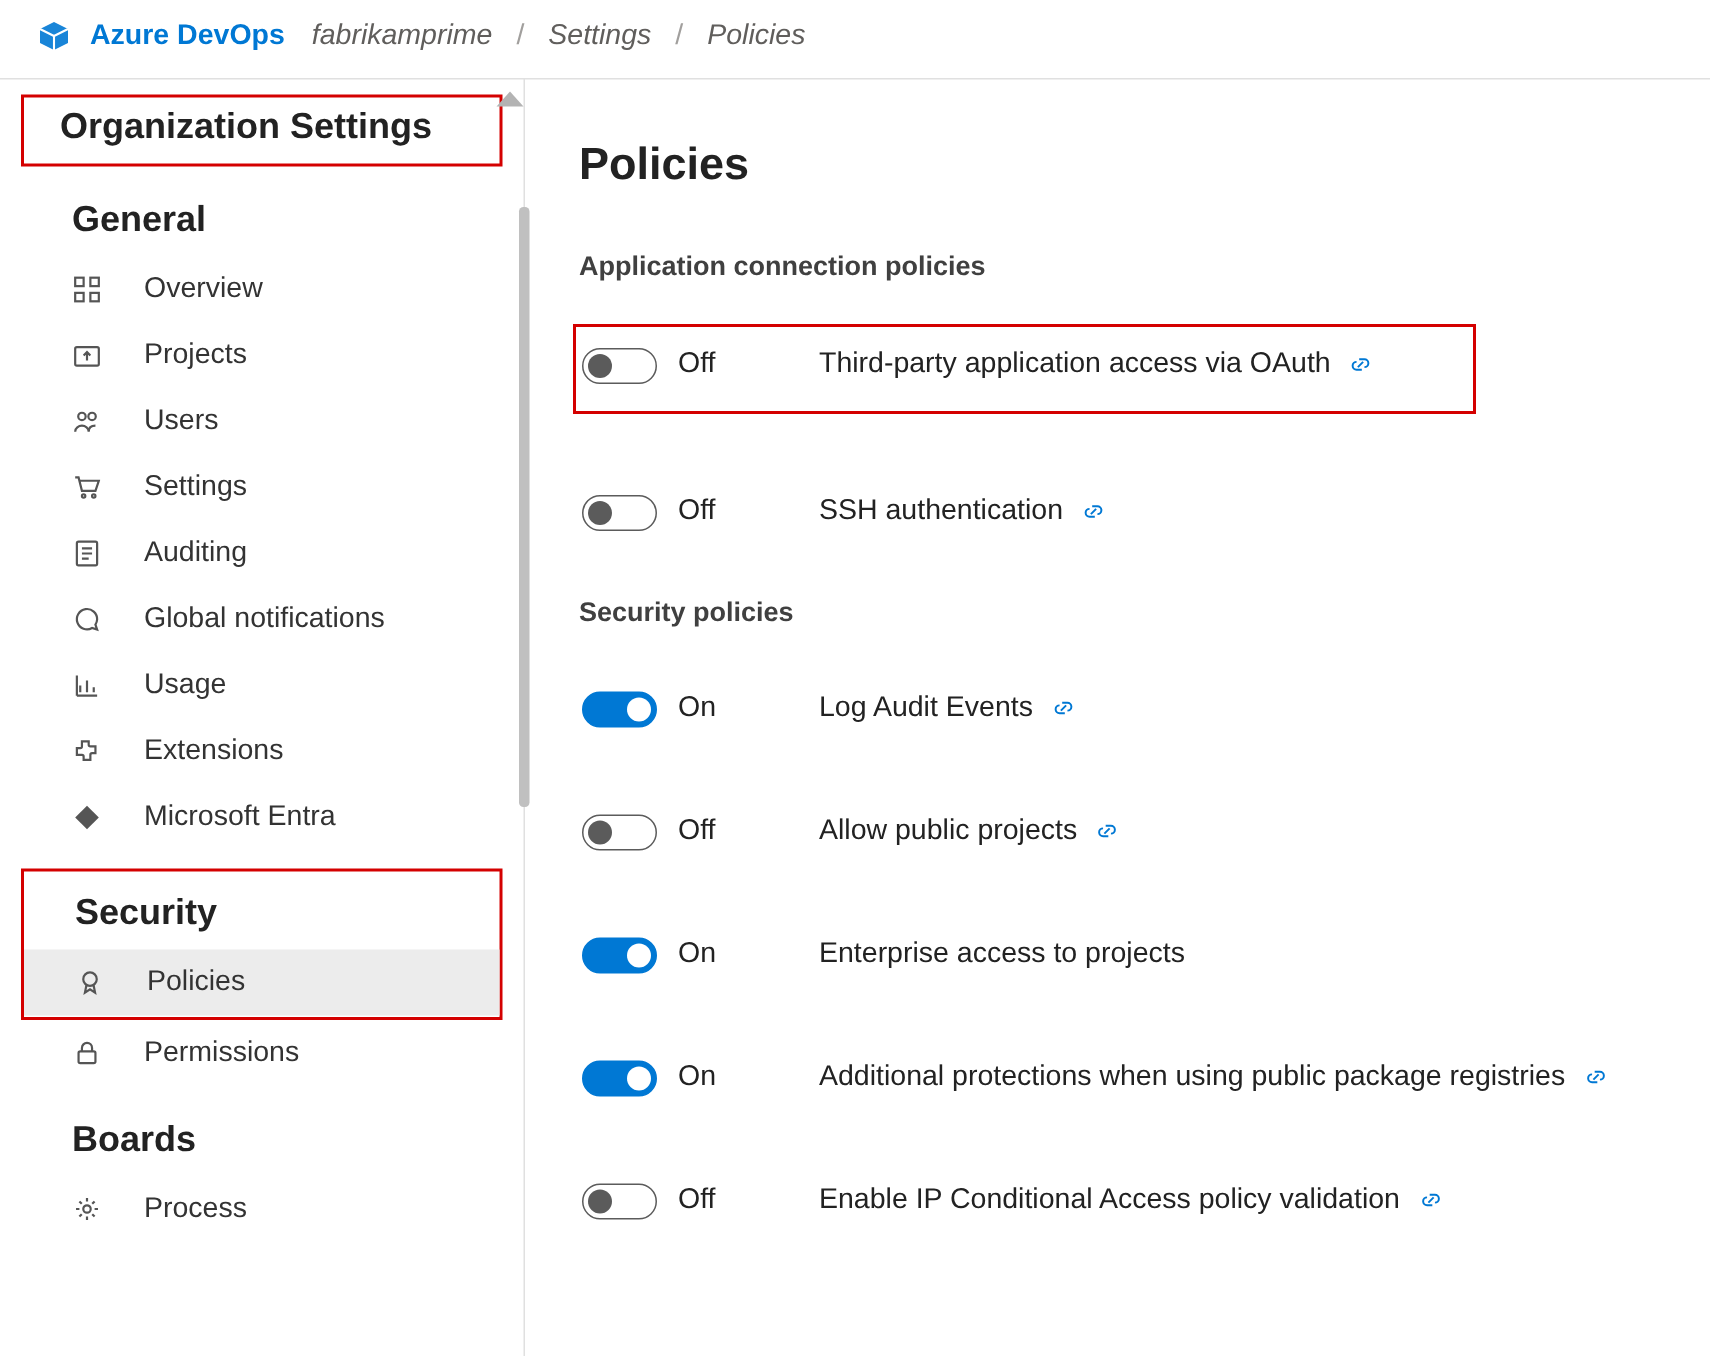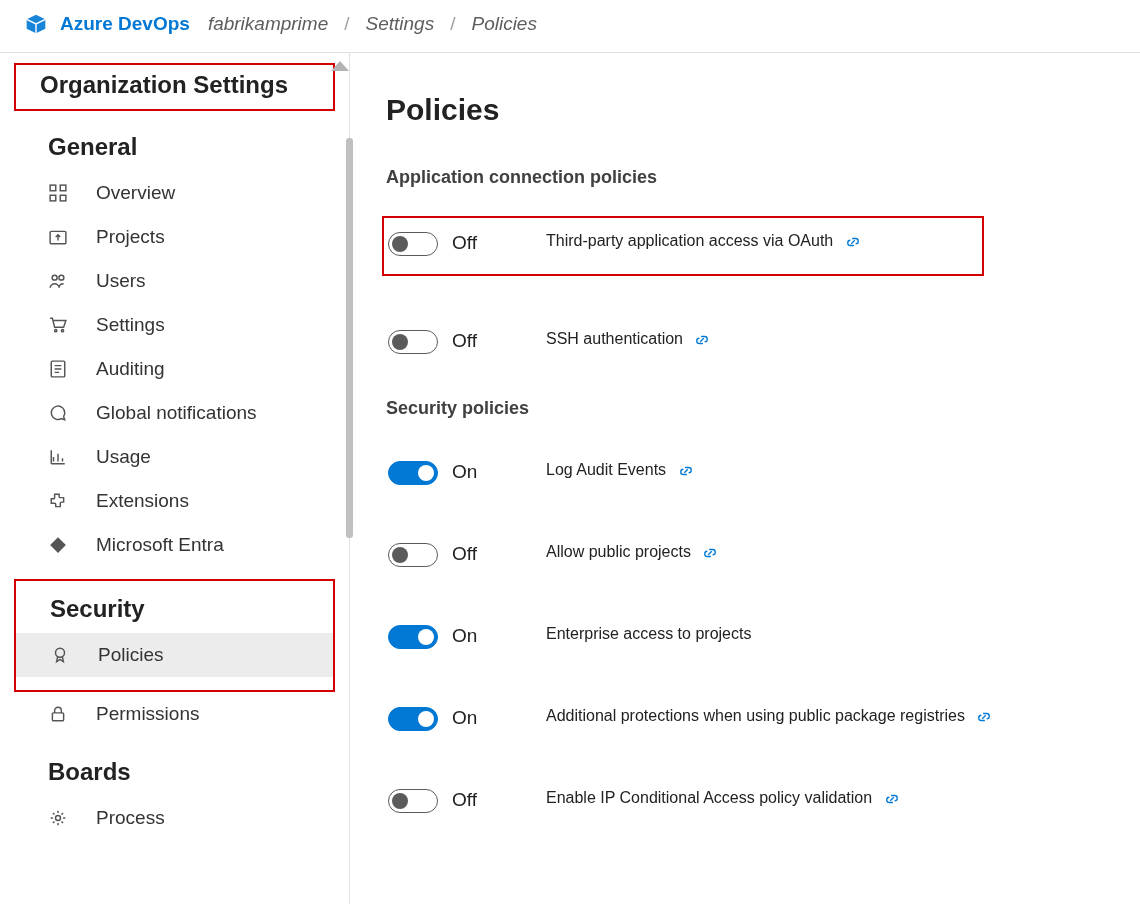--- a/index.html
+++ b/index.html
@@ -143,21 +143,21 @@
   }
   .toggle.off .knob { left: 3px; background: #5b5b5b; }
   .toggle.on .knob  { right: 3px; background: #fff; }
   .toggle-state {
     width: 62px;
     font-size: 19px;
     color: #222;
     margin-left: 14px;
   }
   .policy-label {
-    font-size: 16px;
+    font-size: 19px;
     color: #222;
     margin-left: 32px;
   }
   .link-icon {
     display: inline-flex;
     width: 14px; height: 14px;
     color: #0078d4;
     margin-left: 8px;
     vertical-align: middle;
   }
@@ -273,21 +273,21 @@
     </div>
     <div class="nav-item">
       <span class="nav-icon">
           <svg viewBox="0 0 16 16" width="18" height="18" fill="currentColor">
             <path d="M8 1l7 7-7 7-7-7z"></path>
           </svg>
         </span>
       <span>Microsoft Entra</span>
     </div>
 
-    <div class="highlight-box" style="margin:12px 14px 0 14px; padding-bottom:13px;">
+    <div class="highlight-box" style="margin:12px 14px 0 14px; padding-bottom:1px;">
       <div class="group-label" style="padding-left:34px; padding-top:14px;">Security</div>
       <div class="nav-item selected" style="padding-left:34px;">
         <span class="nav-icon">
             <svg viewBox="0 0 16 16" width="18" height="18" fill="none" stroke="currentColor" stroke-width="1.3">
               <circle cx="8" cy="6" r="4"></circle>
               <path d="M6 9l-1 5 3-2 3 2-1-5"></path>
             </svg>
           </span>
         <span>Policies</span>
       </div>

